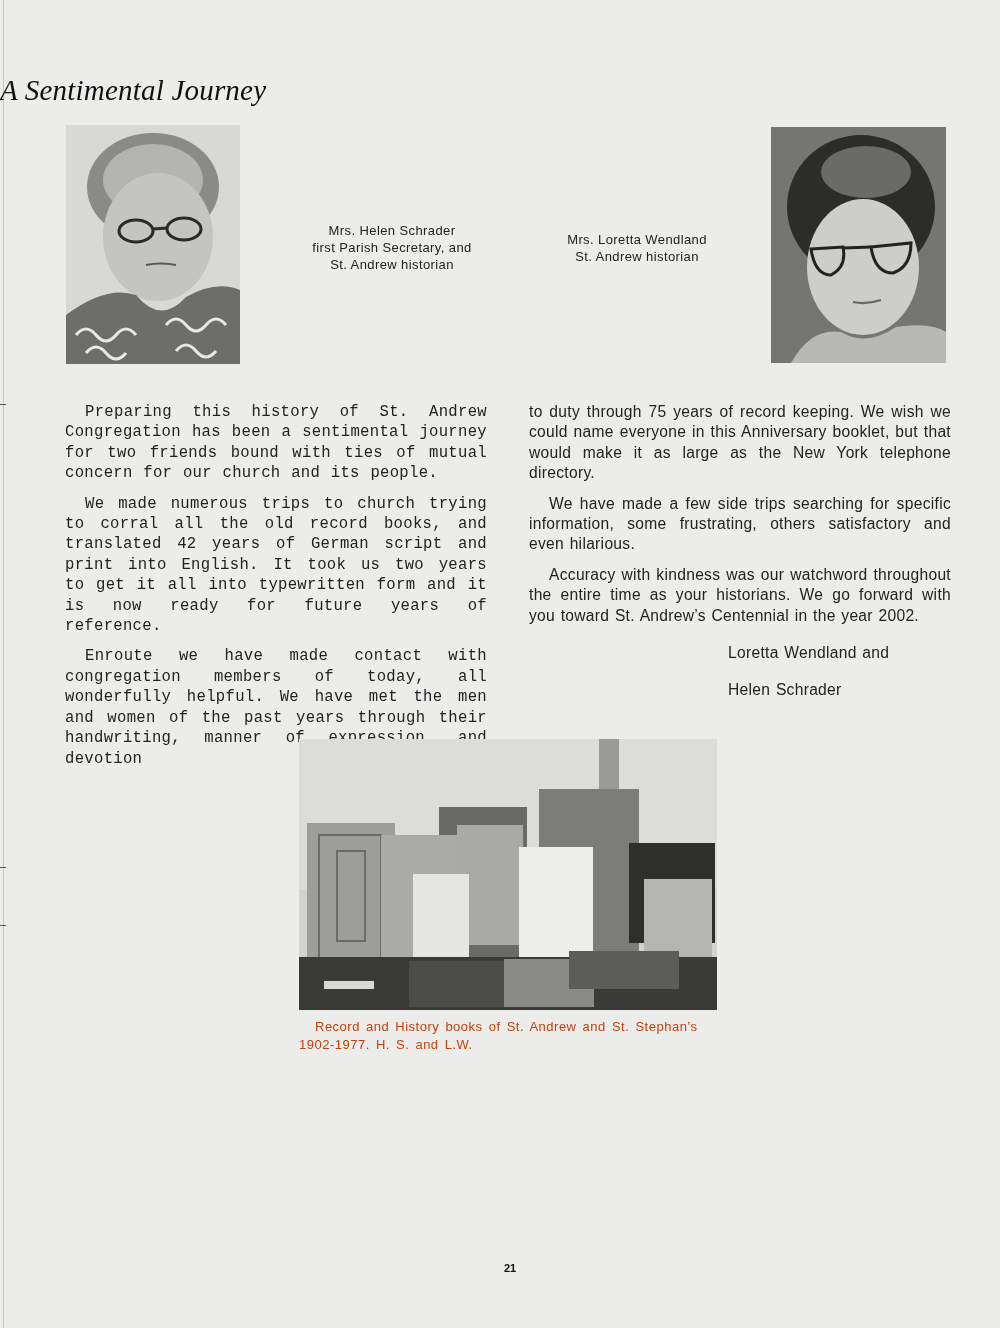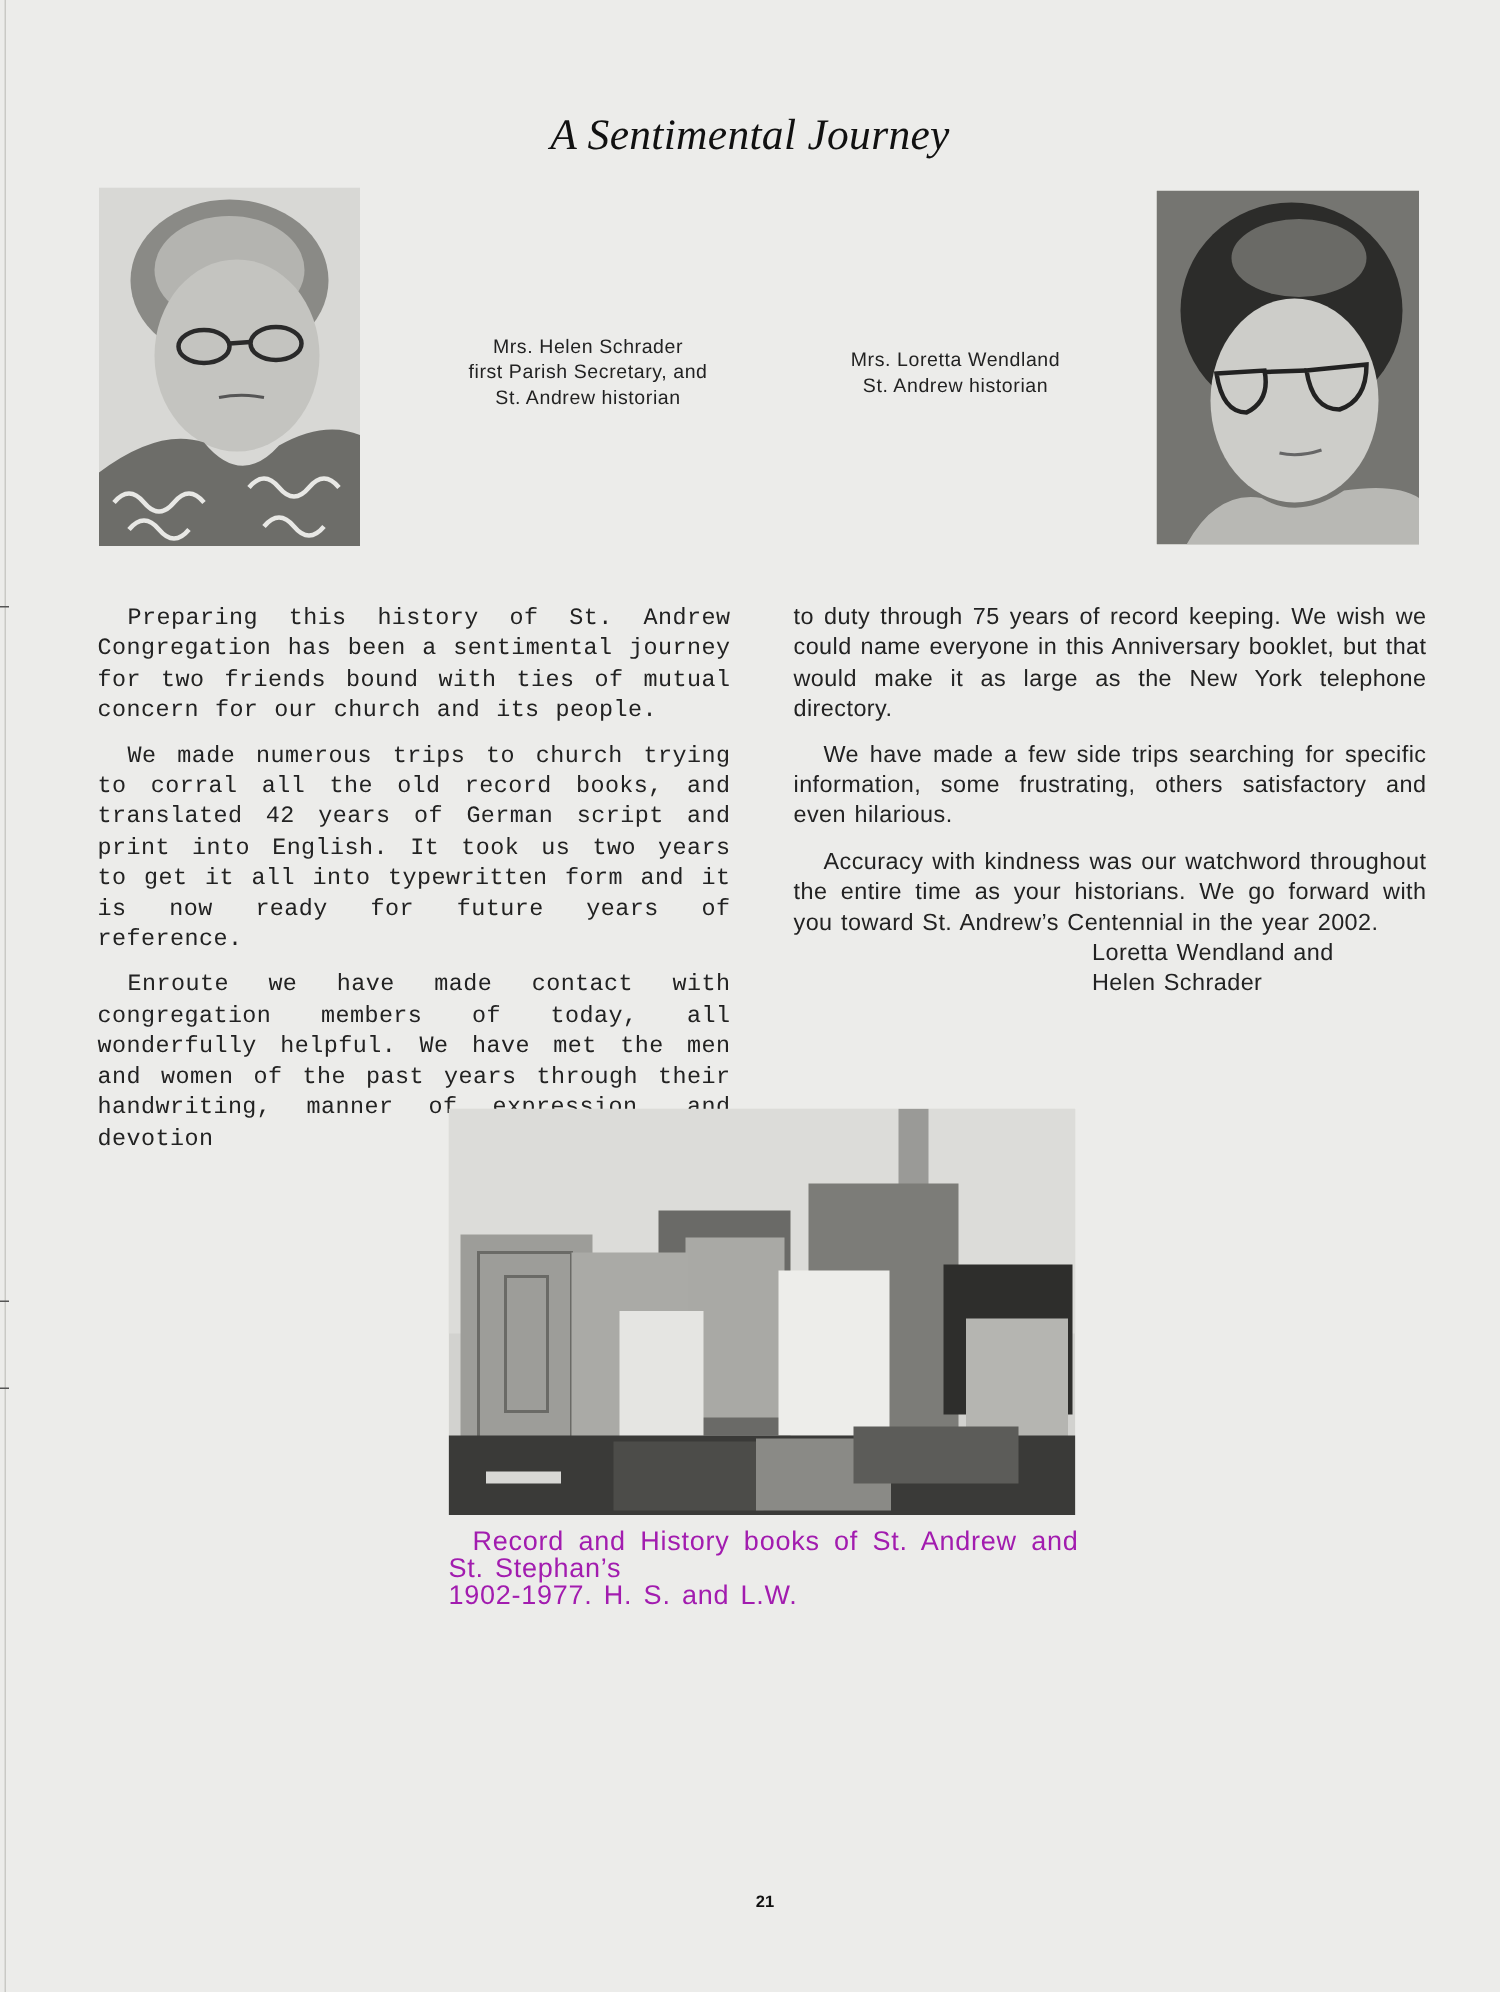--- a/index.html
+++ b/index.html
@@ -5,43 +5,43 @@
   html, body { margin: 0; padding: 0; }
   body {
     width: 1000px; height: 1328px; position: relative; overflow: hidden;
     background: #ececea;
     font-family: "Liberation Sans", sans-serif;
     color: #1e1e1e;
   }
   .page-edge { position: absolute; left: 3px; top: 0; width: 1px; height: 1328px; background: #c9c9c5; }
   .edge-tick { position: absolute; left: 0; width: 6px; height: 1px; background: #555; }
   .title {
-    position: absolute; left: 0; width: 1000px; top: 74px; text-align: center;
+    position: absolute; left: 0; width: 1000px; top: 74px; 
     font-family: "Liberation Serif", "DejaVu Serif", serif; font-style: italic;
     font-size: 29px; color: #111; letter-spacing: 0.2px;
   }
   .photo { position: absolute; overflow: hidden; }
   .photo svg { width: 100%; height: 100%; display: block; }
   .caption {
     position: absolute; text-align: center; font-size: 13px; line-height: 17px;
     color: #222; letter-spacing: 0.4px;
   }
   .caption span { display: block; white-space: nowrap; }
   .col {
     position: absolute; top: 402px; width: 422px;
     font-size: 15.6px; line-height: 20.4px; text-align: justify; color: #222;
     letter-spacing: 0.3px; word-spacing: 1px;
   }
   .col p { margin: 0 0 10px 0; text-indent: 20px; }
   .col p.cont { text-indent: 0; }
   .signature { margin-left: 199px; text-align: left; line-height: 20.4px; }
-  .signature span { display: block; }
+  .signature span { display: block; margin-top: 17px; }
   .bottom-caption {
     position: absolute; left: 299px; top: 1018px; width: 420px;
-    font-size: 18px; line-height: 18px; text-align: justify; color: #a21caf;
+    font-size: 13px; line-height: 18px; text-align: justify; color: #c2410c;
     letter-spacing: 0.5px; word-spacing: 2px;
   }
   .bottom-caption span { display: block; }
   .bottom-caption .first { text-indent: 16px; }
   .page-number {
     position: absolute; left: 0; width: 1020px; top: 1262px; text-align: center;
     font-size: 11px; font-weight: bold; color: #111;
   }
 </style>
 </head>

